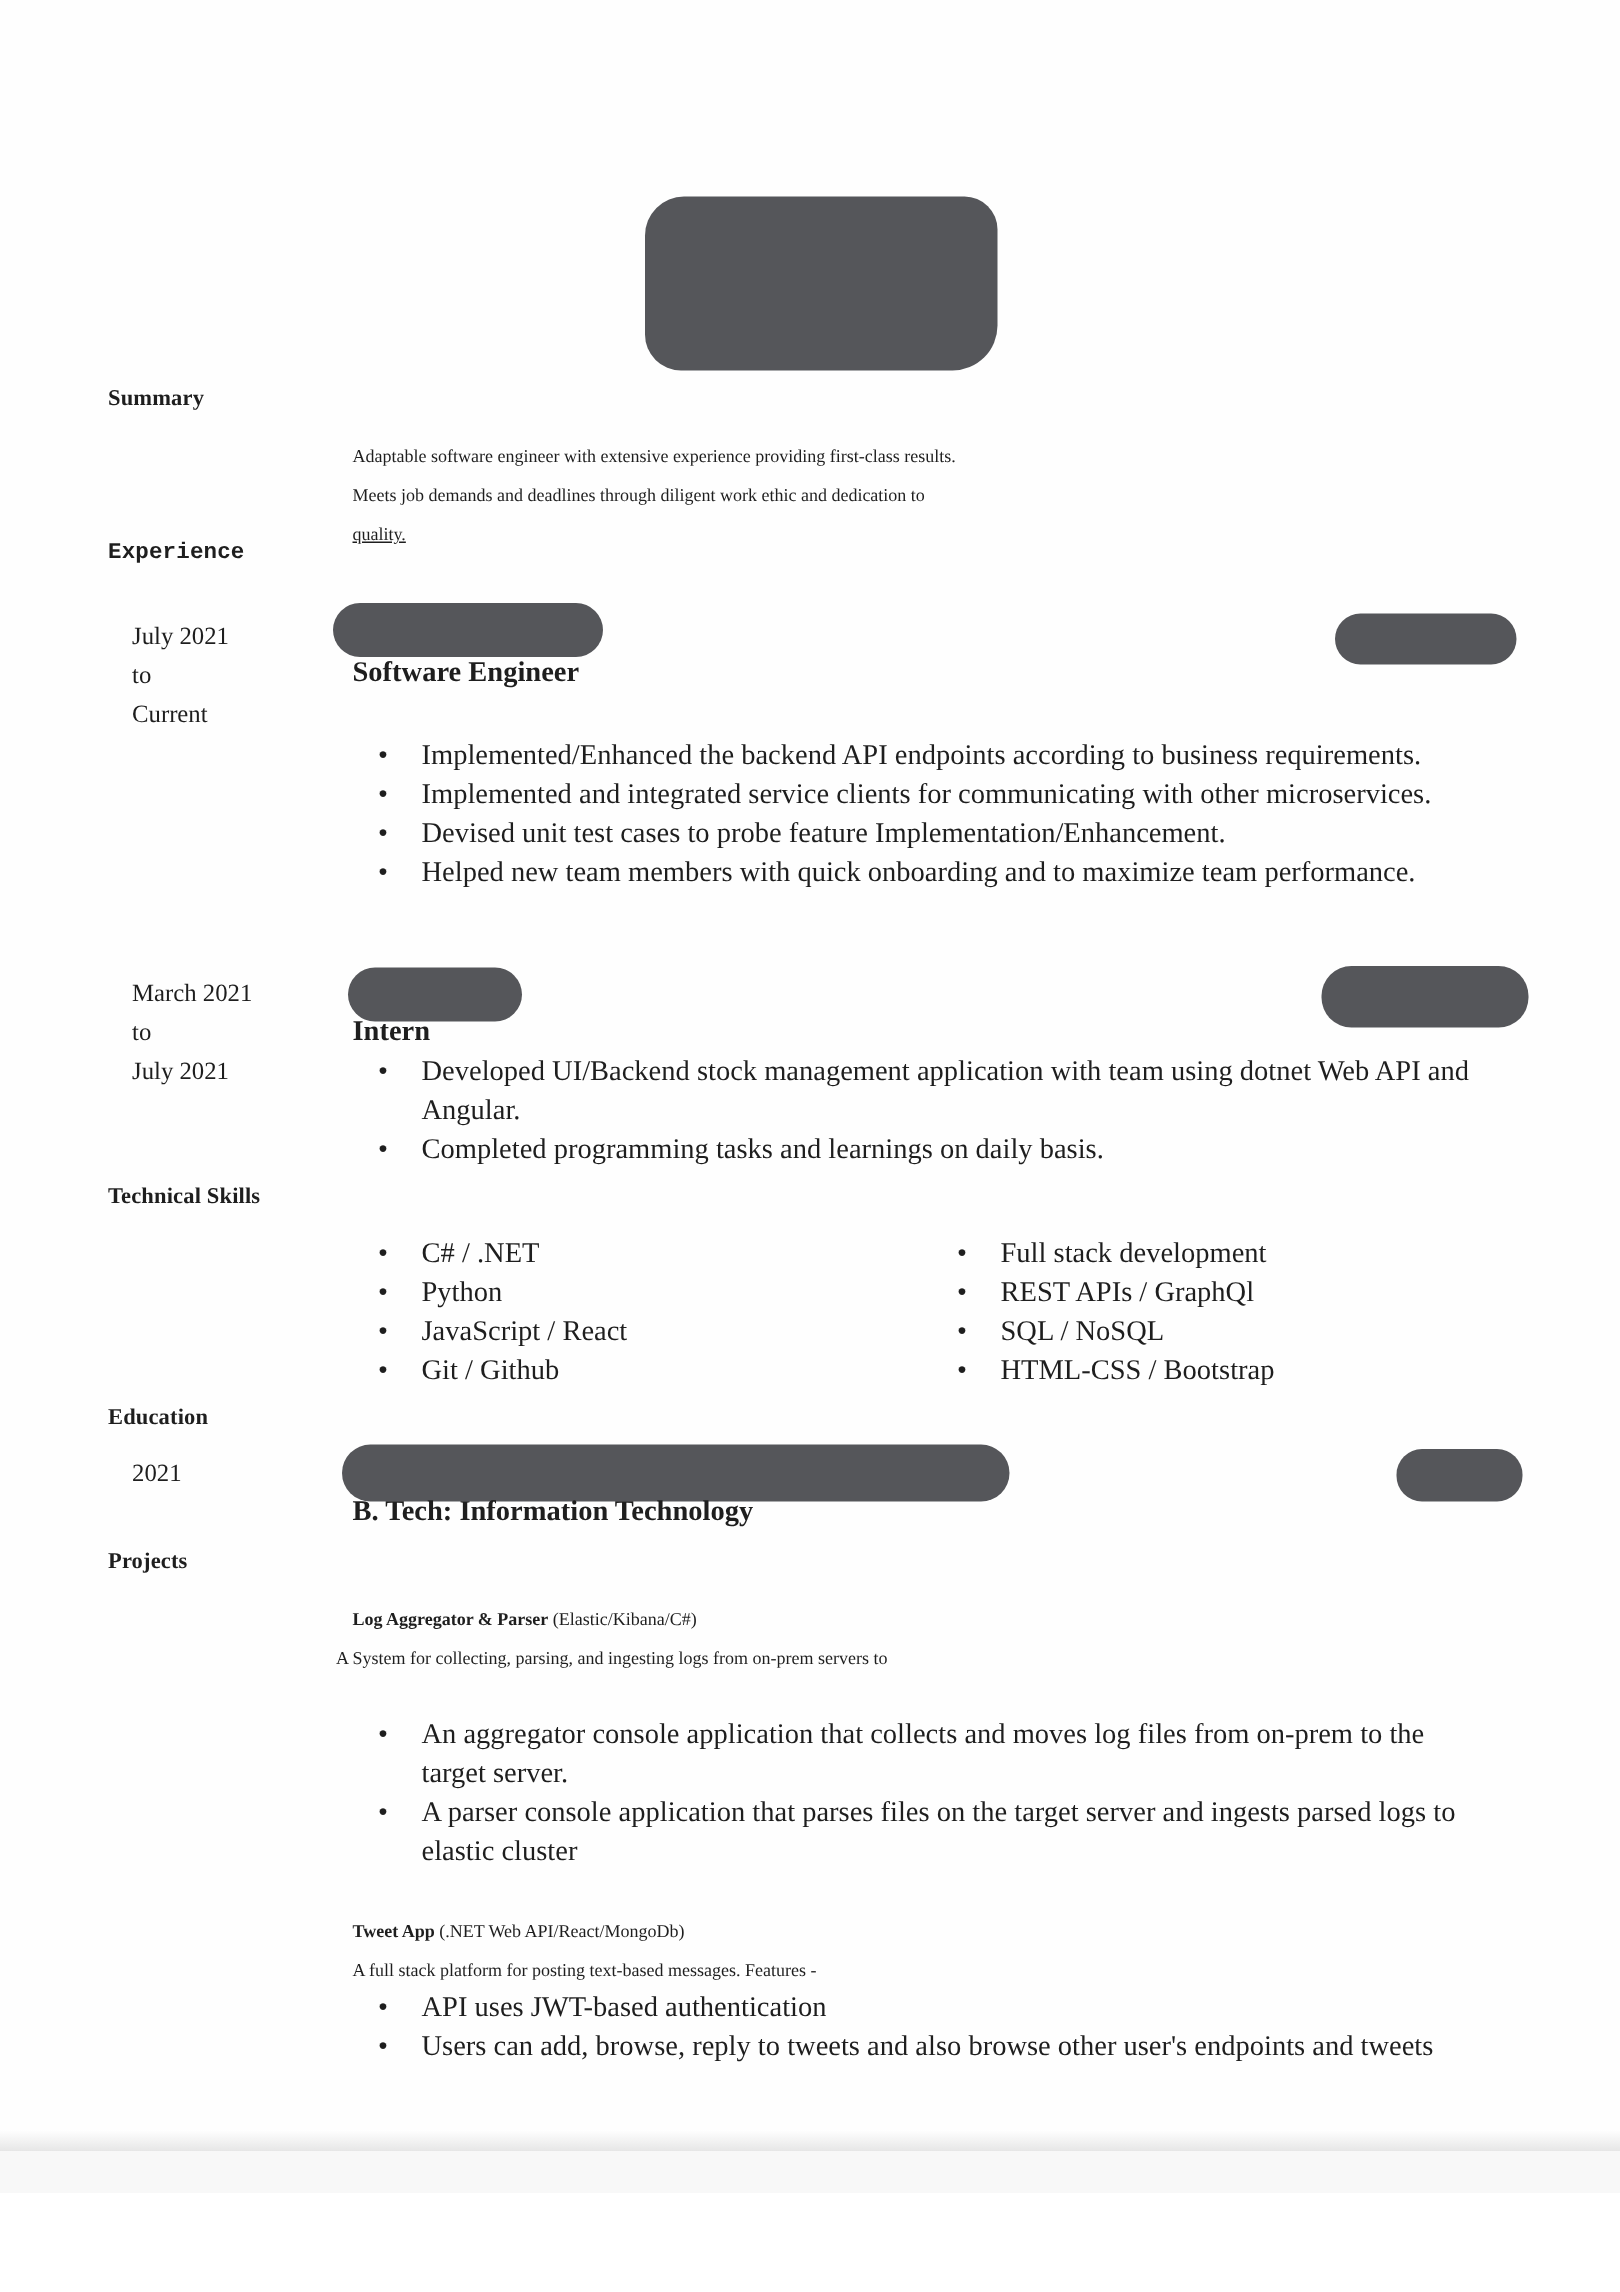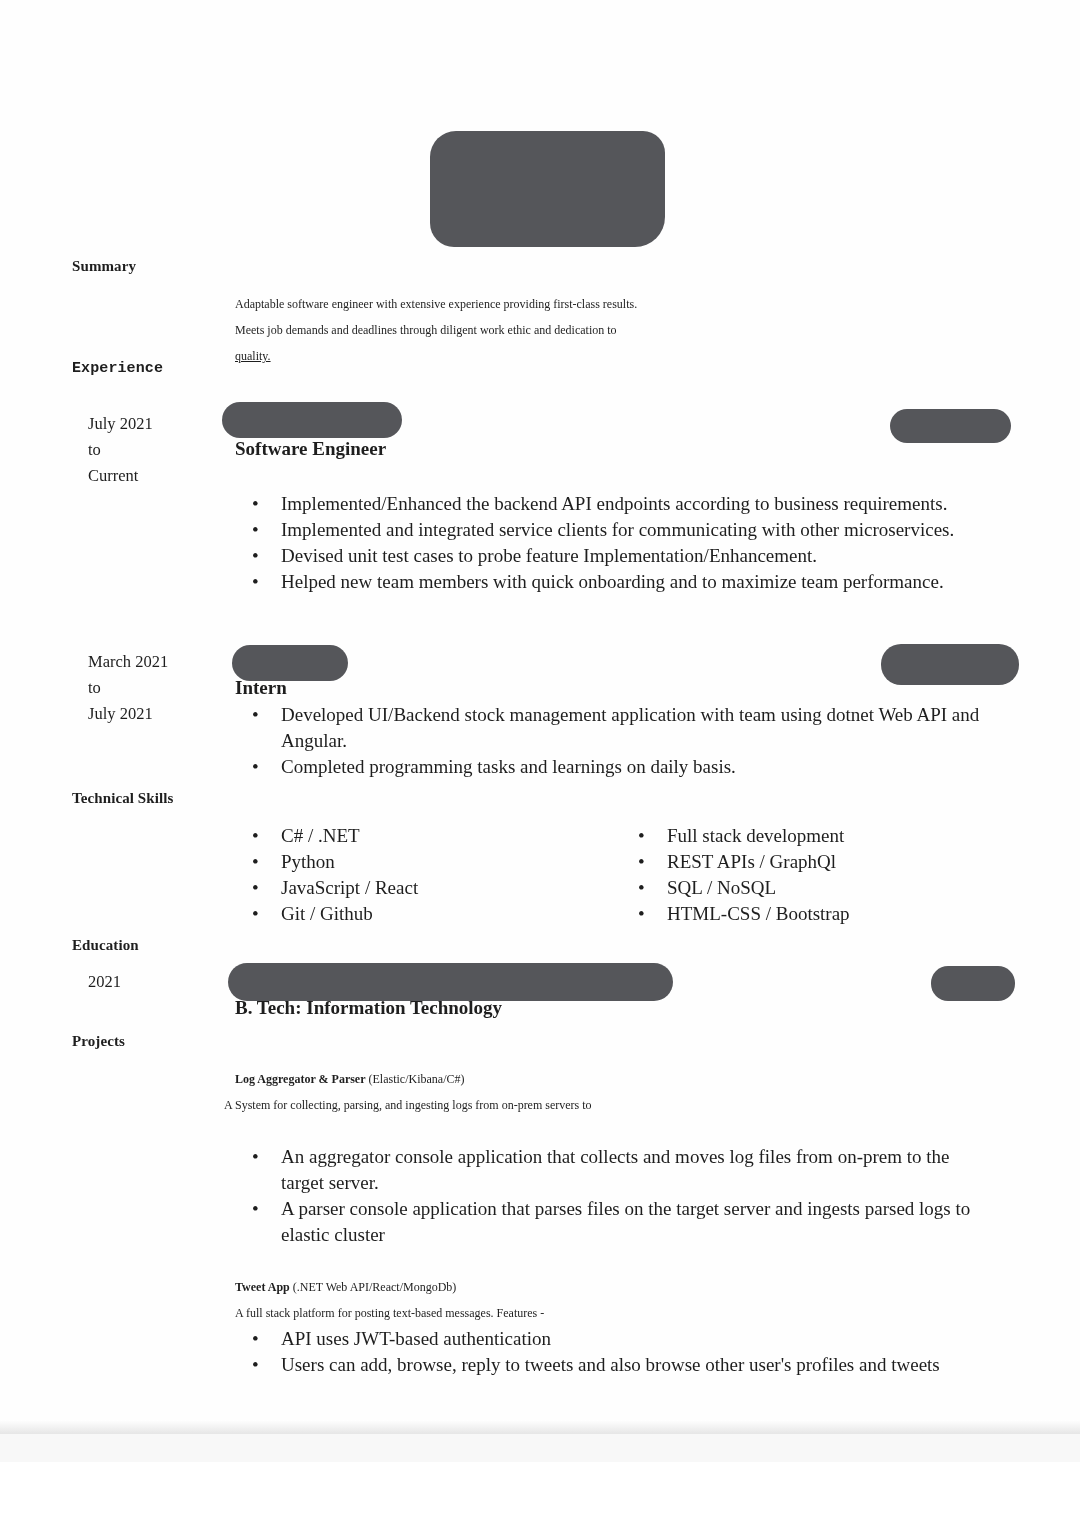--- a/index.html
+++ b/index.html
@@ -90,18 +90,18 @@
     <li>An aggregator console application that collects and moves log files from on-prem to the target server.</li>
     <li>A parser console application that parses files on the target server and ingests parsed logs to elastic cluster</li>
   </ul>
 
   <div class="text" style="left:235px; top:1274px;">
     <span class="bold">Tweet App</span><span> (.NET Web API/React/MongoDb)</span>
   </div>
   <div class="text" style="left:235px; top:1300px;">A full stack platform for posting text-based messages. Features -</div>
   <ul class="bullets" style="left:235px; top:1326px; width:775px;">
     <li>API uses JWT-based authentication</li>
-    <li>Users can add, browse, reply to tweets and also browse other user's profiles and tweets</li>
+    <li>Users can add, browse, reply to tweets and also browse other user's endpoints and tweets</li>
   </ul>
 </div>
 
 <div class="footer-shadow"></div>
 <div class="footer-band"></div>
 
 </body></html>

